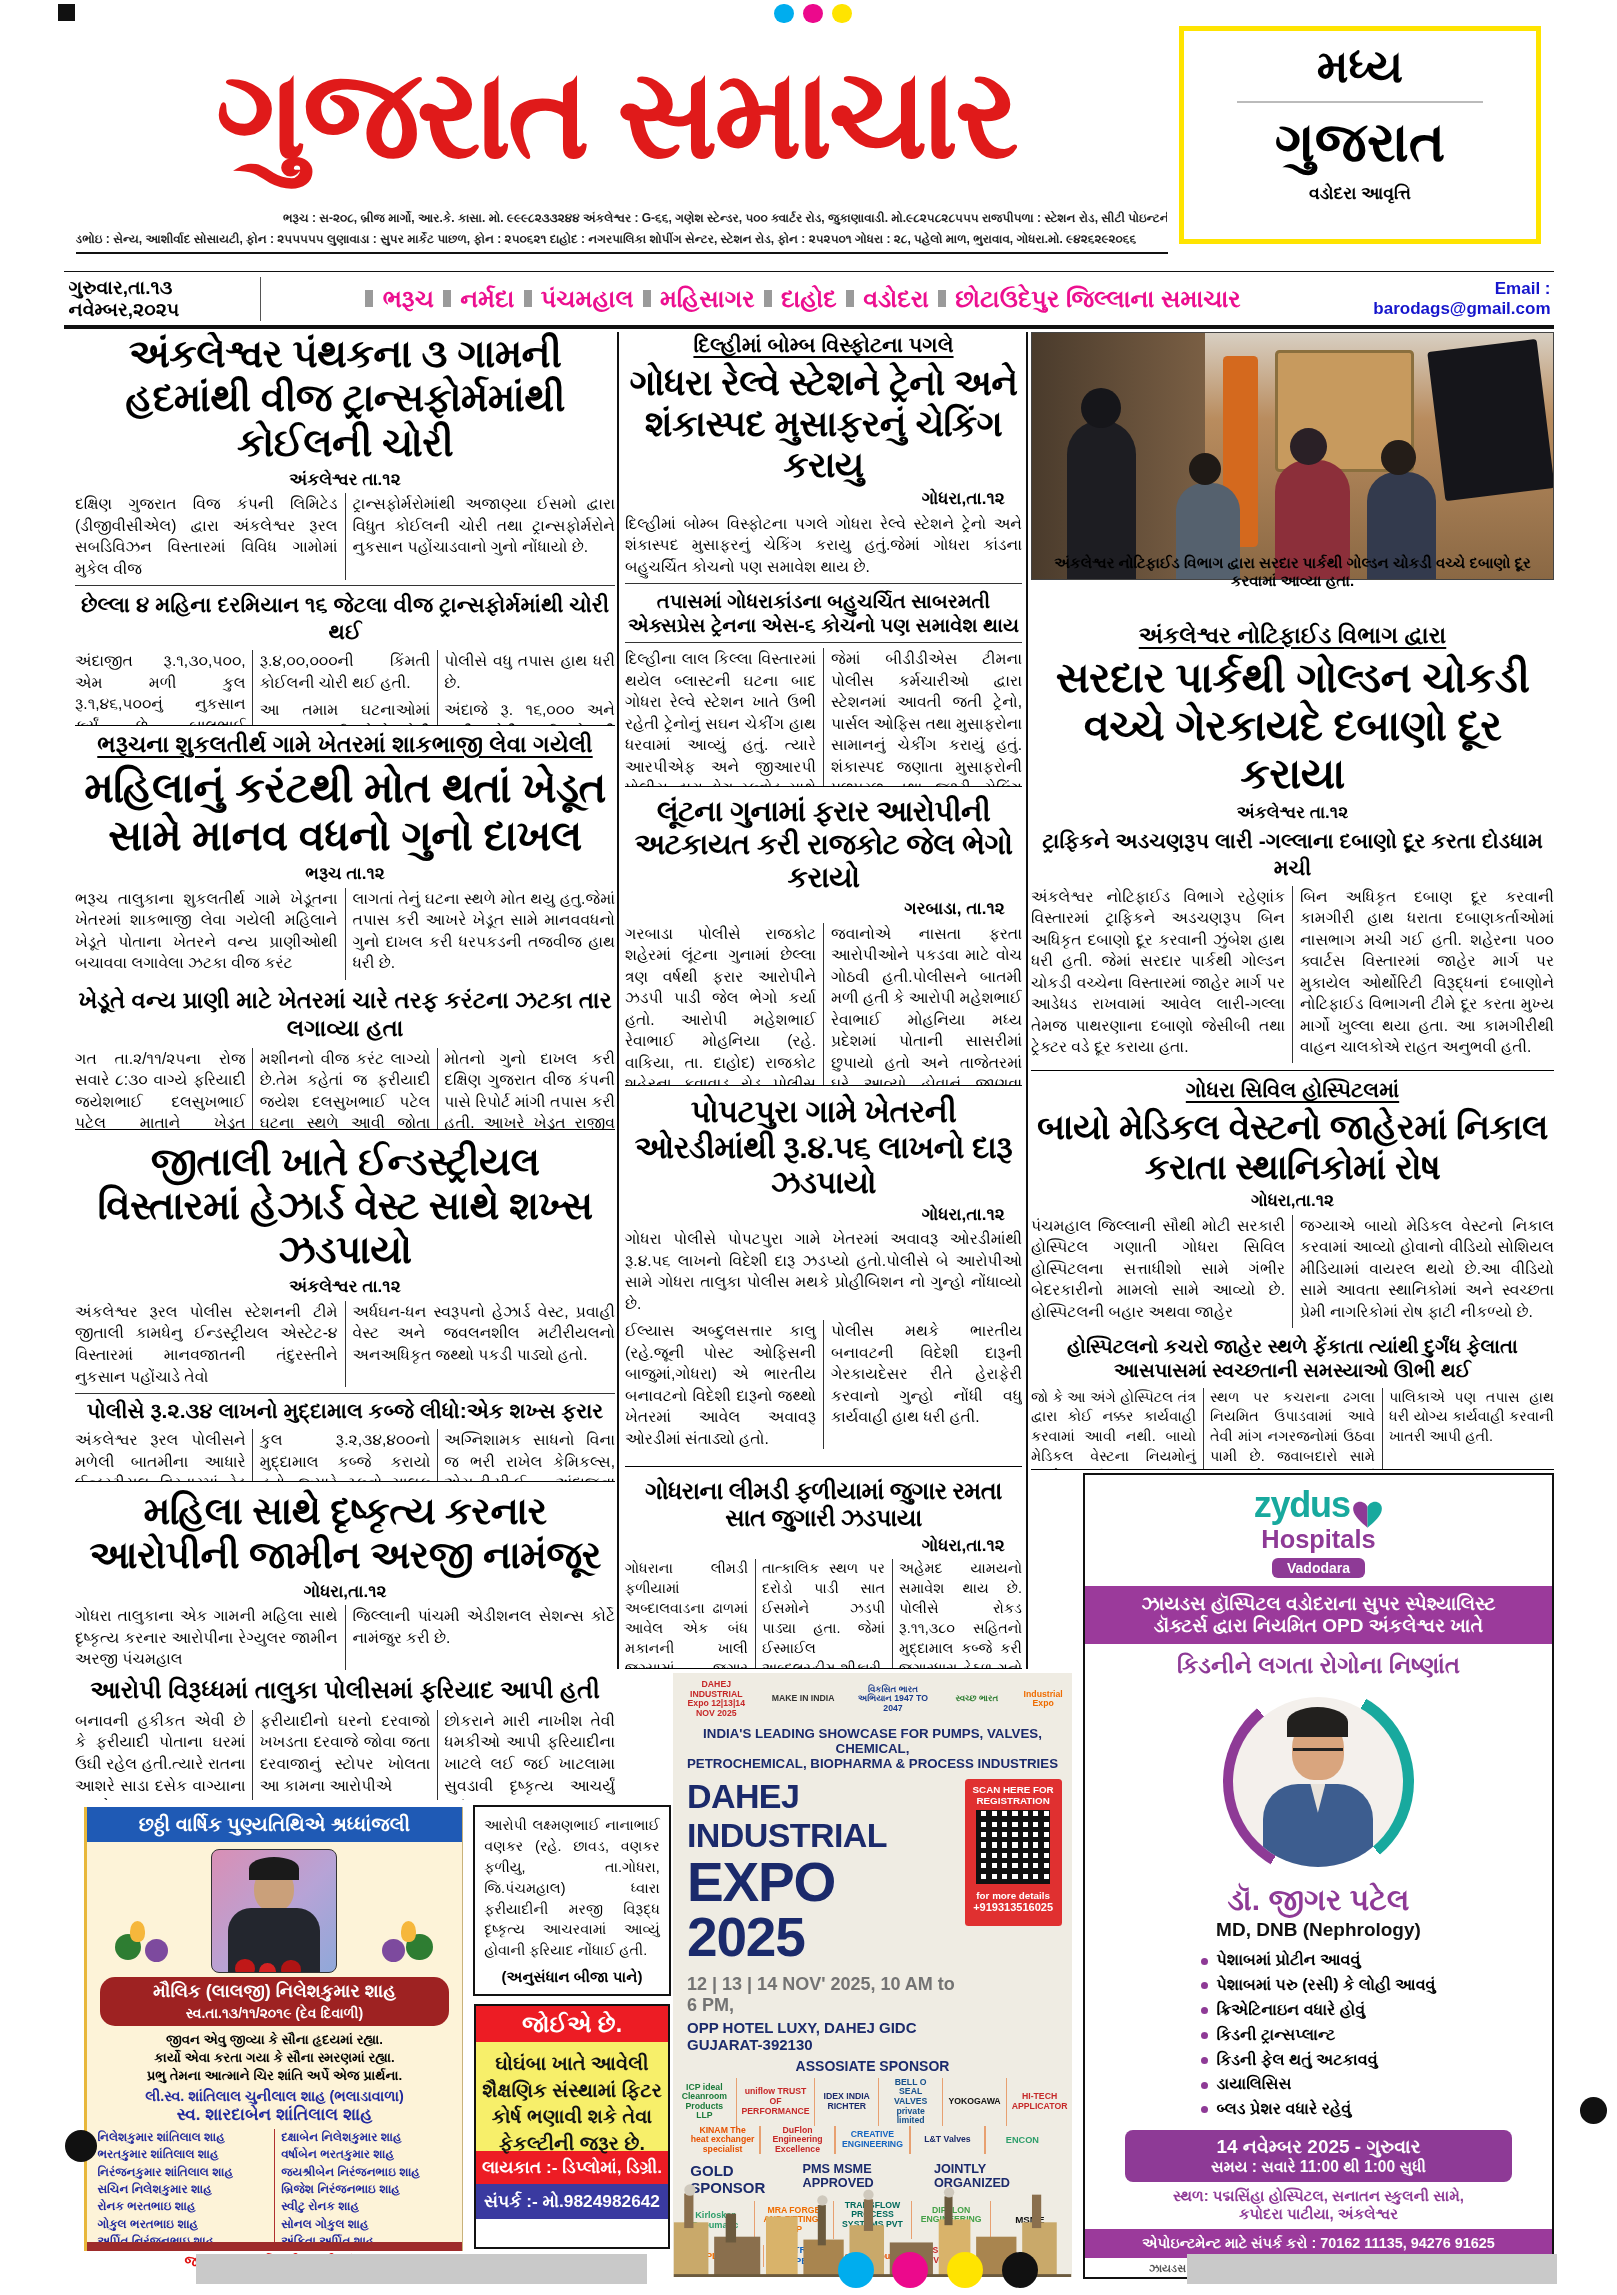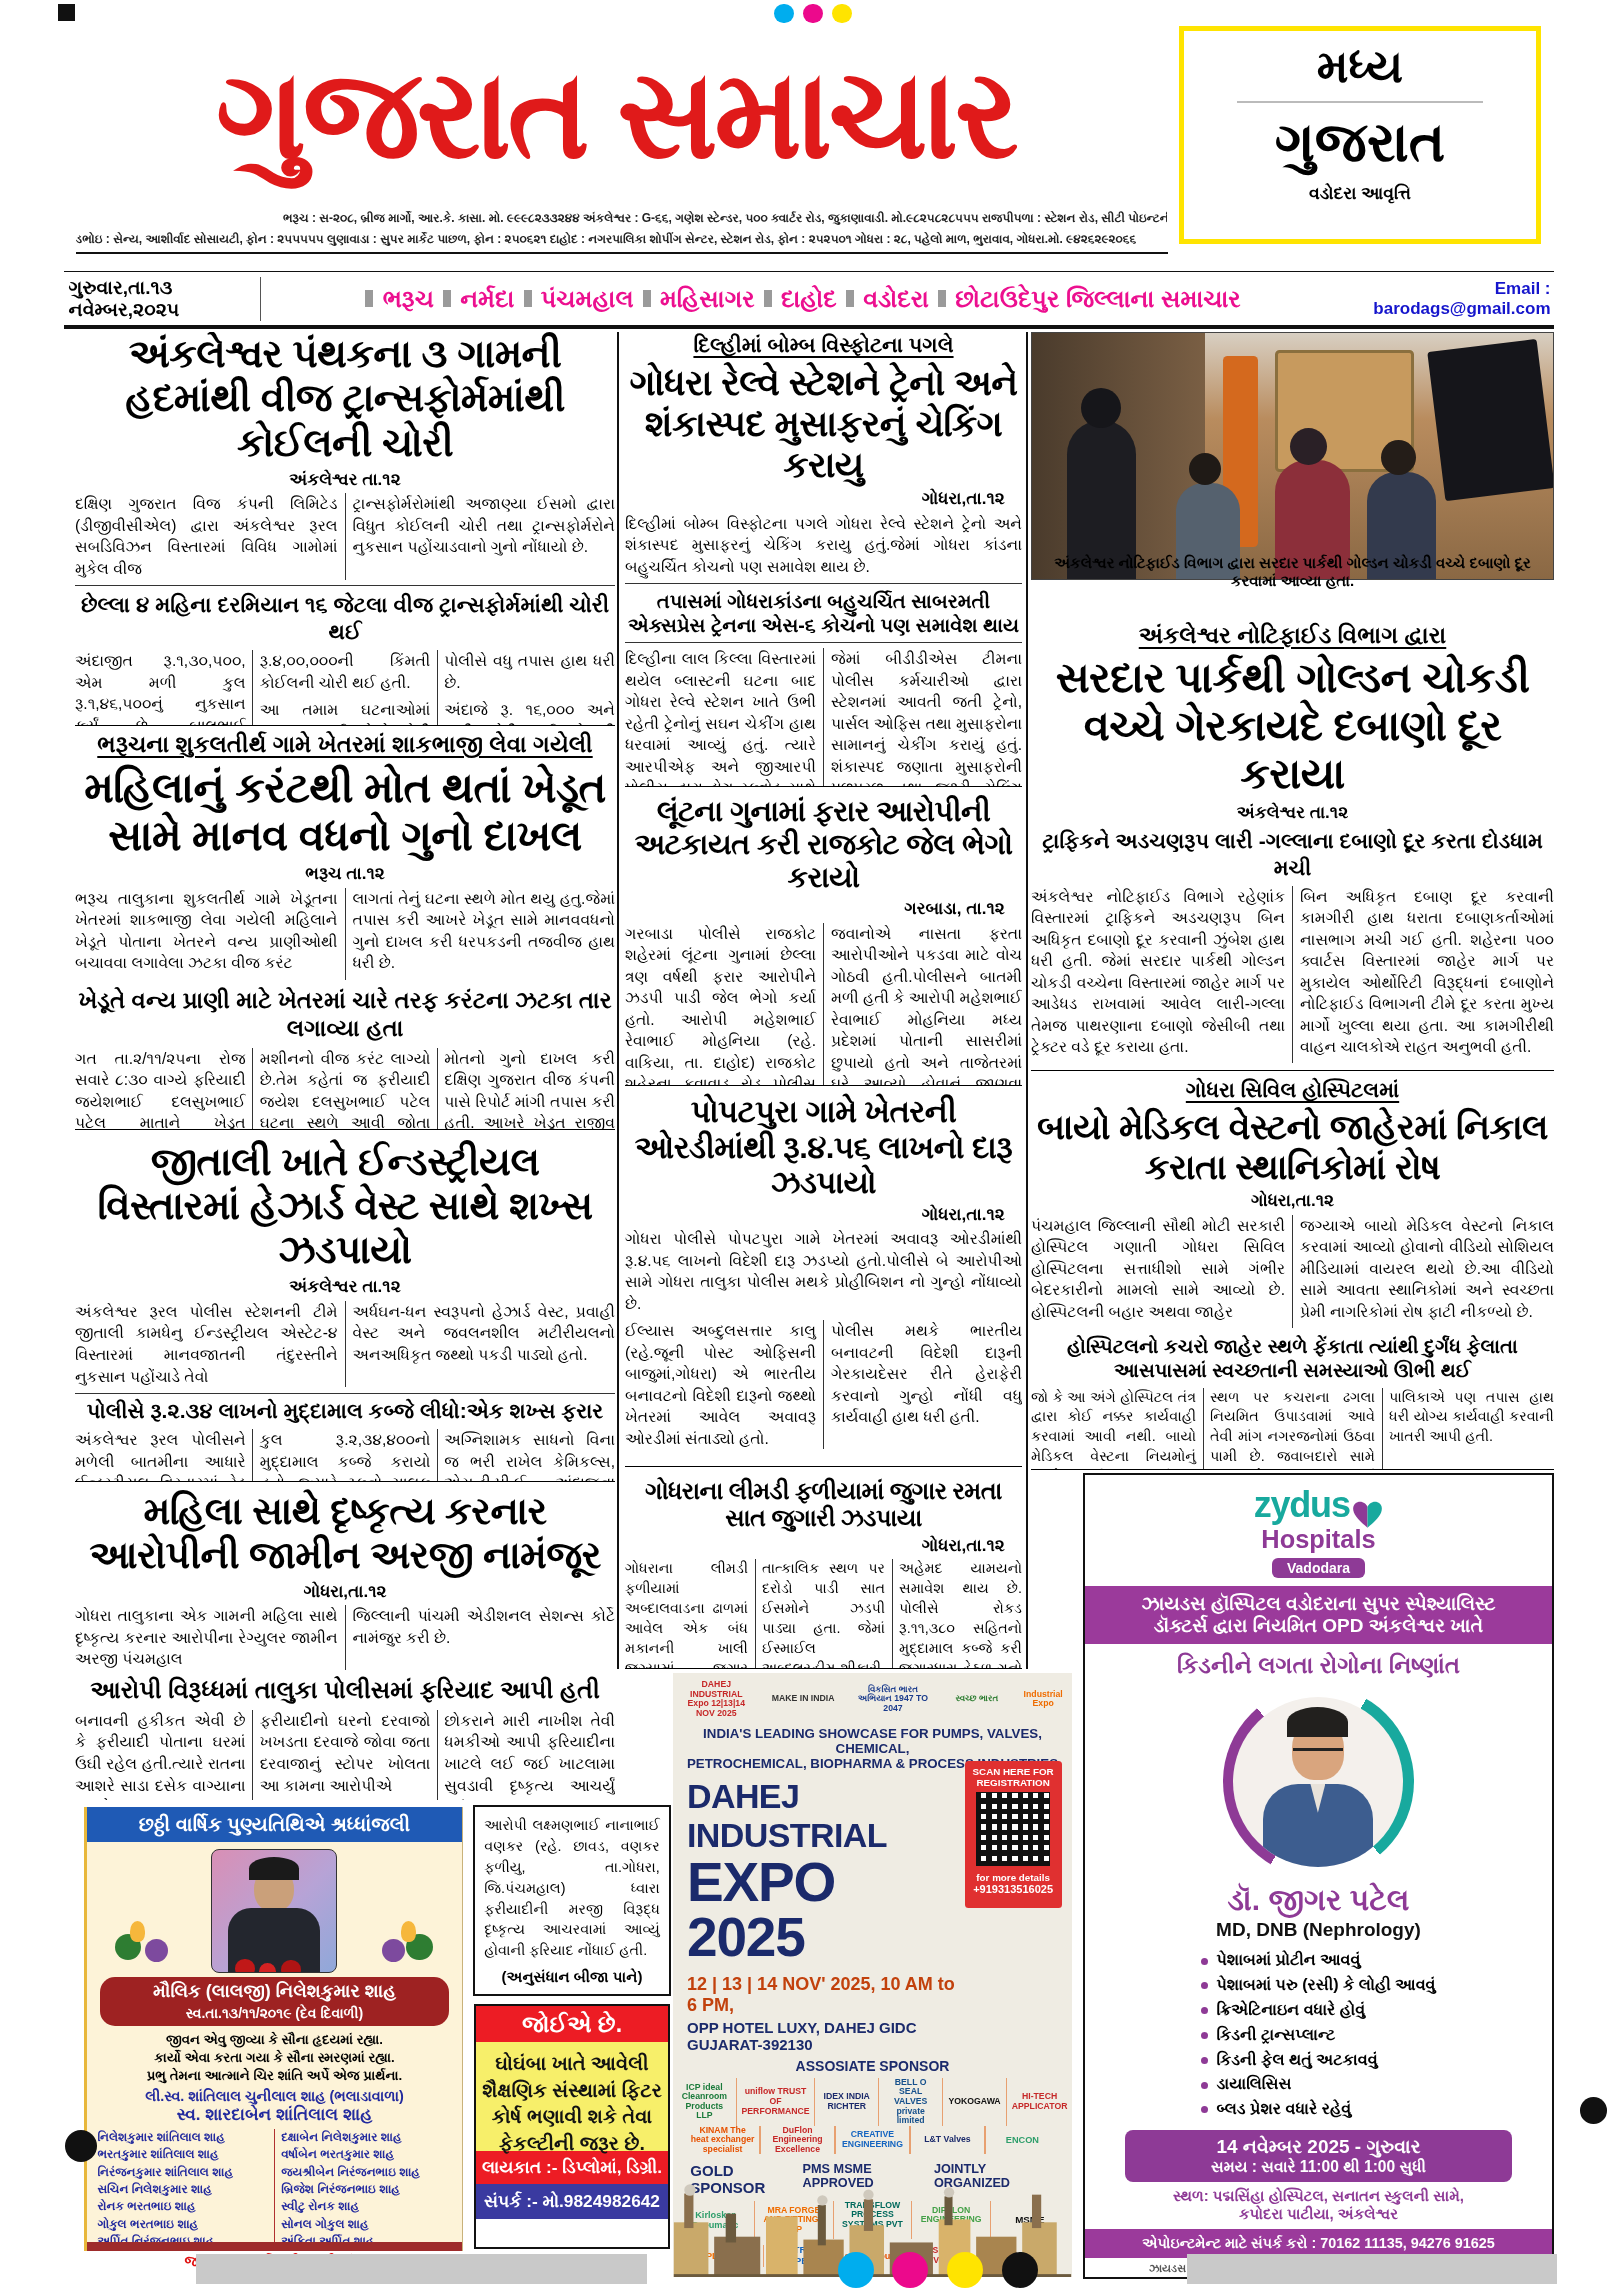--- a/index.html
+++ b/index.html
@@ -249,24 +249,24 @@
       <div class="chip" style="font-size:8.7px;color:#333;width:64px">MAKE IN INDIA</div>
       <div class="chip" style="font-size:8.7px;color:#1a3b8c;width:81px">વિકસિત ભારત અભિયાન 1947 TO 2047</div>
       <div class="chip" style="font-size:8.7px;color:#2e7d32;width:52px">સ્વચ્છ ભારત</div>
       <div class="chip" style="font-size:8.7px;color:#ef6c00;width:46px">Industrial Expo</div>
     </div>
     <div style="text-align:center;font-weight:800;color:#1b2a6b;font-size:13.3px;margin-top:8px">INDIA'S LEADING SHOWCASE FOR PUMPS, VALVES, CHEMICAL,</div>
     <div style="text-align:center;font-weight:800;color:#1b2a6b;font-size:13.3px">PETROCHEMICAL, BIOPHARMA &amp; PROCESS INDUSTRIES</div>
     <div style="padding:5.8px 0 0 14px;width:271px">
       <div style="font-weight:800;color:#1b2a6b;font-size:34px;letter-spacing:-0.6px">DAHEJ INDUSTRIAL</div>
       <div style="font-weight:800;color:#1b2a6b;font-size:55px;letter-spacing:-1.2px;line-height:1">EXPO 2025</div>
-      <div style="font-weight:800;color:#c2410c;font-size:18px;margin-top:9.2px">12 | 13 | 14 NOV' 2025, 10 AM to 6 PM,</div>
+      <div style="font-weight:800;color:#737373;font-size:18px;margin-top:9.2px">12 | 13 | 14 NOV' 2025, 10 AM to 6 PM,</div>
       <div style="font-weight:800;color:#1b2a6b;font-size:15px;margin-top:2.3px">OPP HOTEL LUXY, DAHEJ GIDC GUJARAT-392130</div>
     </div>
-    <div class="abs" style="right:10.4px;top:88px;width:97px;height:147px;background:#e03030;border-radius:3.5px;text-align:center;color:#fff">
+    <div class="abs" style="right:10.4px;top:106px;width:97px;height:147px;background:#e03030;border-radius:3.5px;text-align:center;color:#fff">
       <div style="font-size:9.8px;font-weight:800;padding-top:4.6px">SCAN HERE FOR REGISTRATION</div>
       <div style="width:74px;height:74px;background:#fff;margin:4.6px auto 0;background-image:repeating-linear-gradient(0deg,#111 0 5.2px,transparent 5.2px 10.4px),repeating-linear-gradient(90deg,#111 0 5.2px,transparent 5.2px 10.4px);background-color:#fff"></div>
       <div style="font-size:9.8px;font-weight:700;color:#b02020;margin-top:5.8px;color:#fff">for more details</div>
       <div style="font-size:11px;font-weight:800">+919313516025</div>
     </div>
     <div style="text-align:center;font-weight:800;color:#1b2a6b;font-size:14px;margin-top:5.8px">ASSOSIATE SPONSOR</div>
     <div style="display:flex;justify-content:center;align-items:center;margin-top:3.5px;padding:0 4.6px">
       <div class="chip" style="font-size:8.7px;color:#1a7a3a;flex:1">ICP ideal Cleanroom Products LLP</div>
         <div class="sponsor-sep"></div>
       <div class="chip" style="font-size:8.7px;color:#c62828;flex:1">uniflow TRUST OF PERFORMANCE</div>

